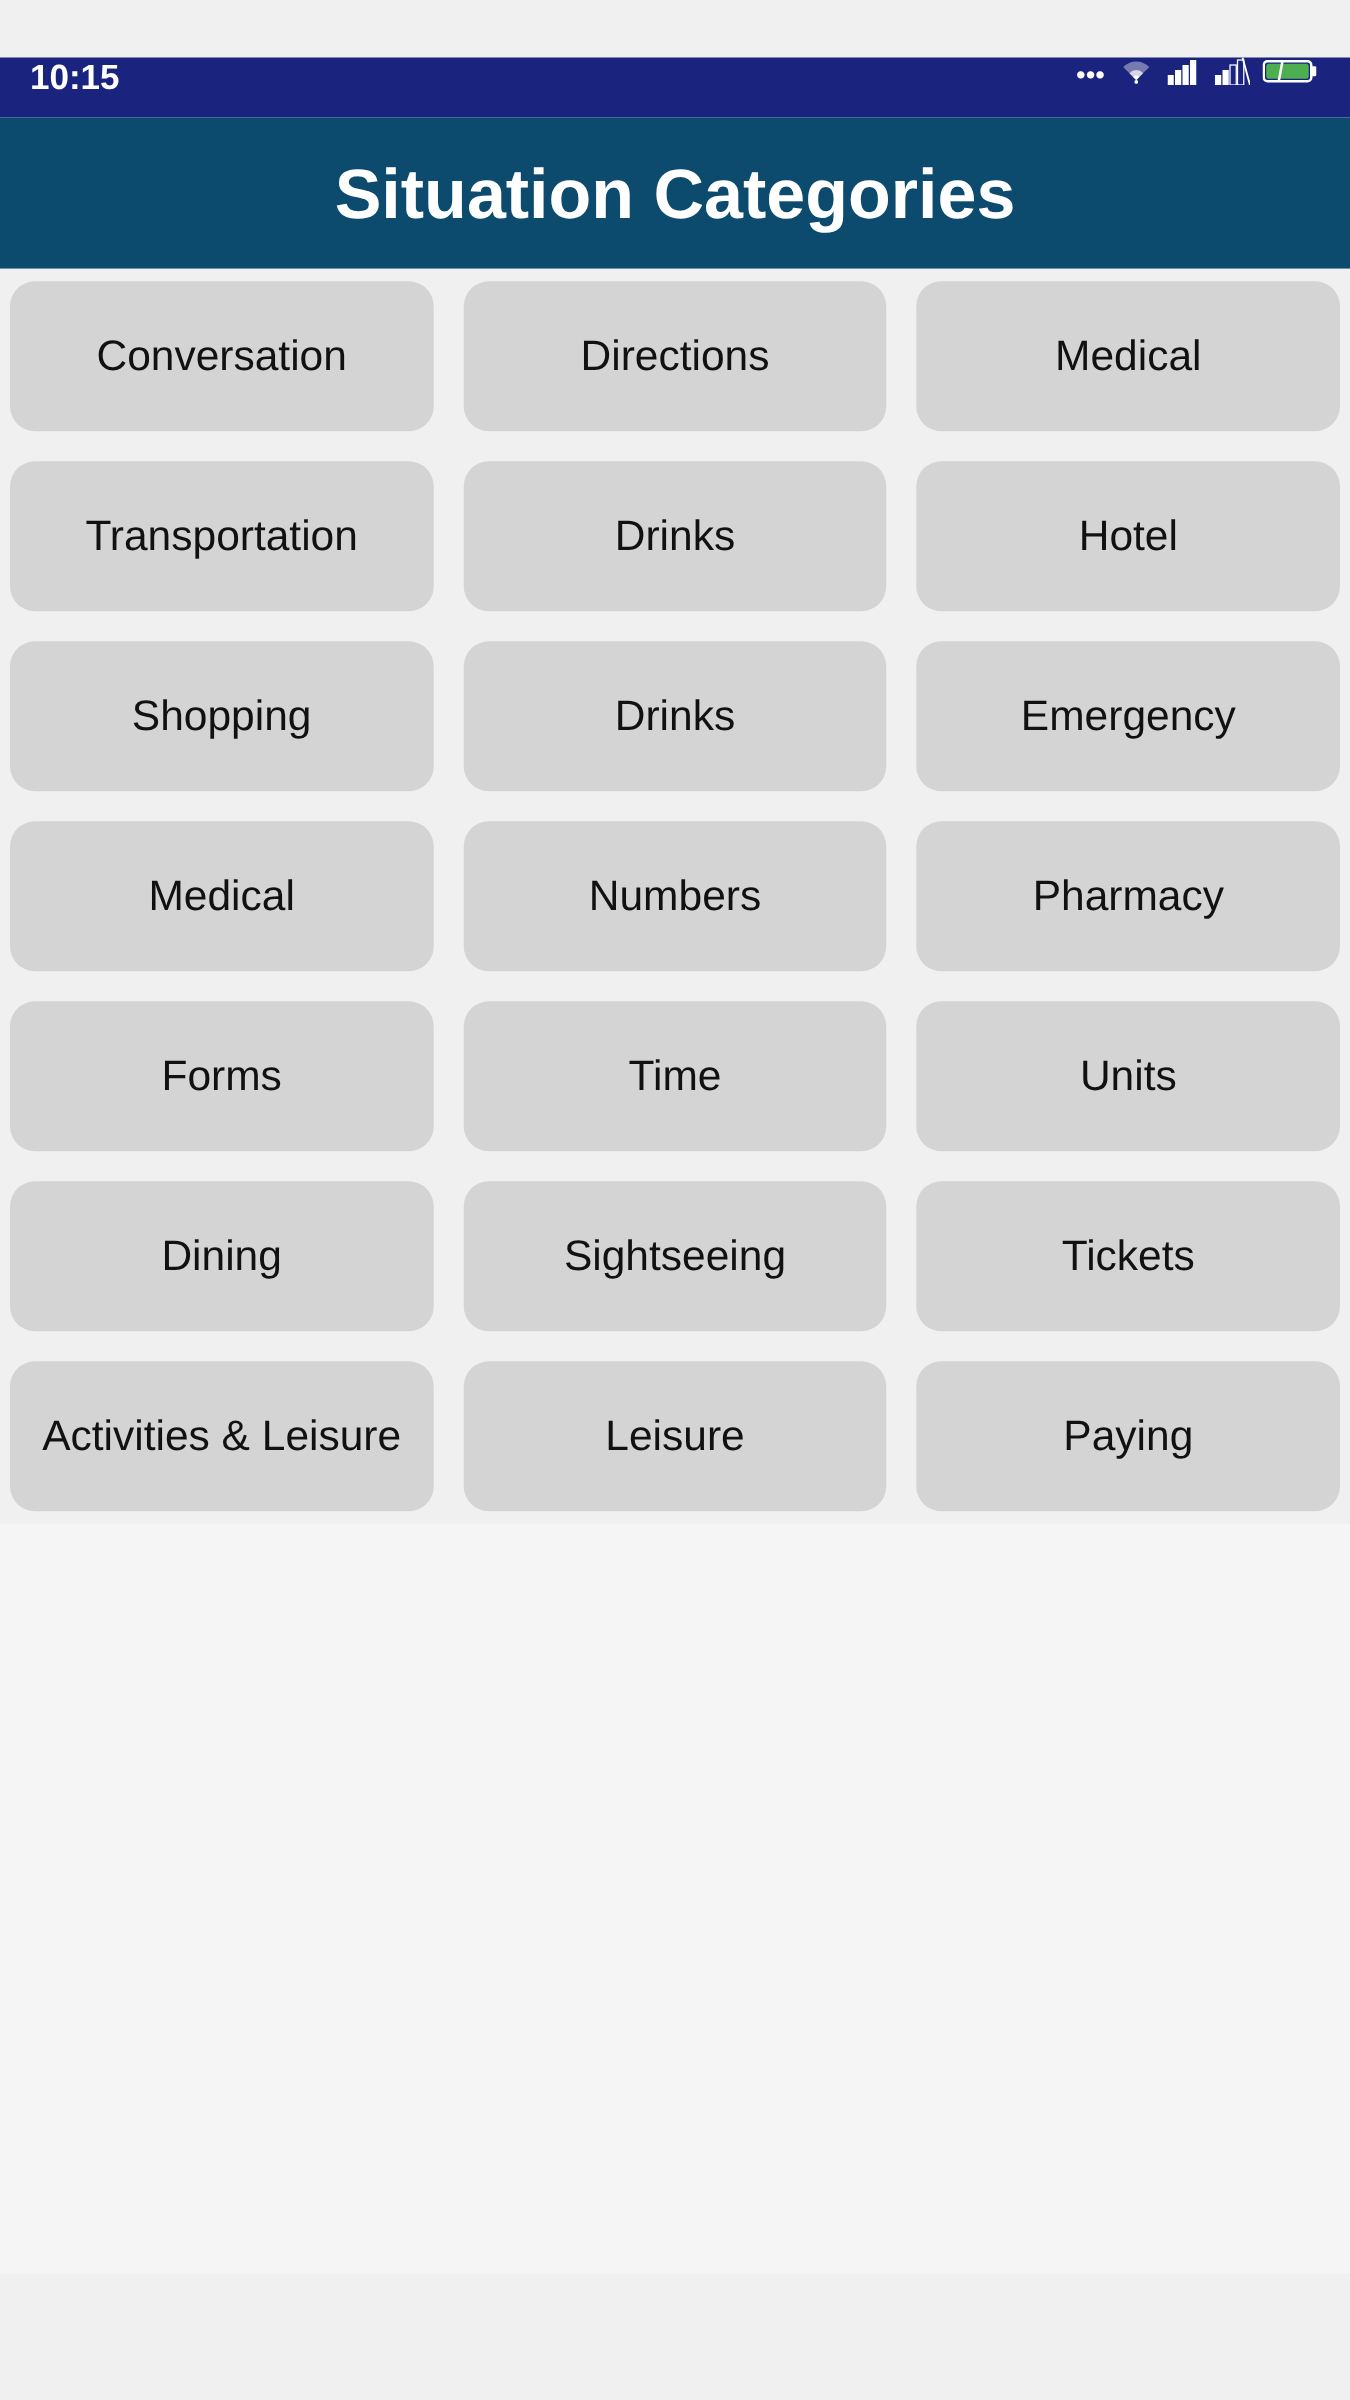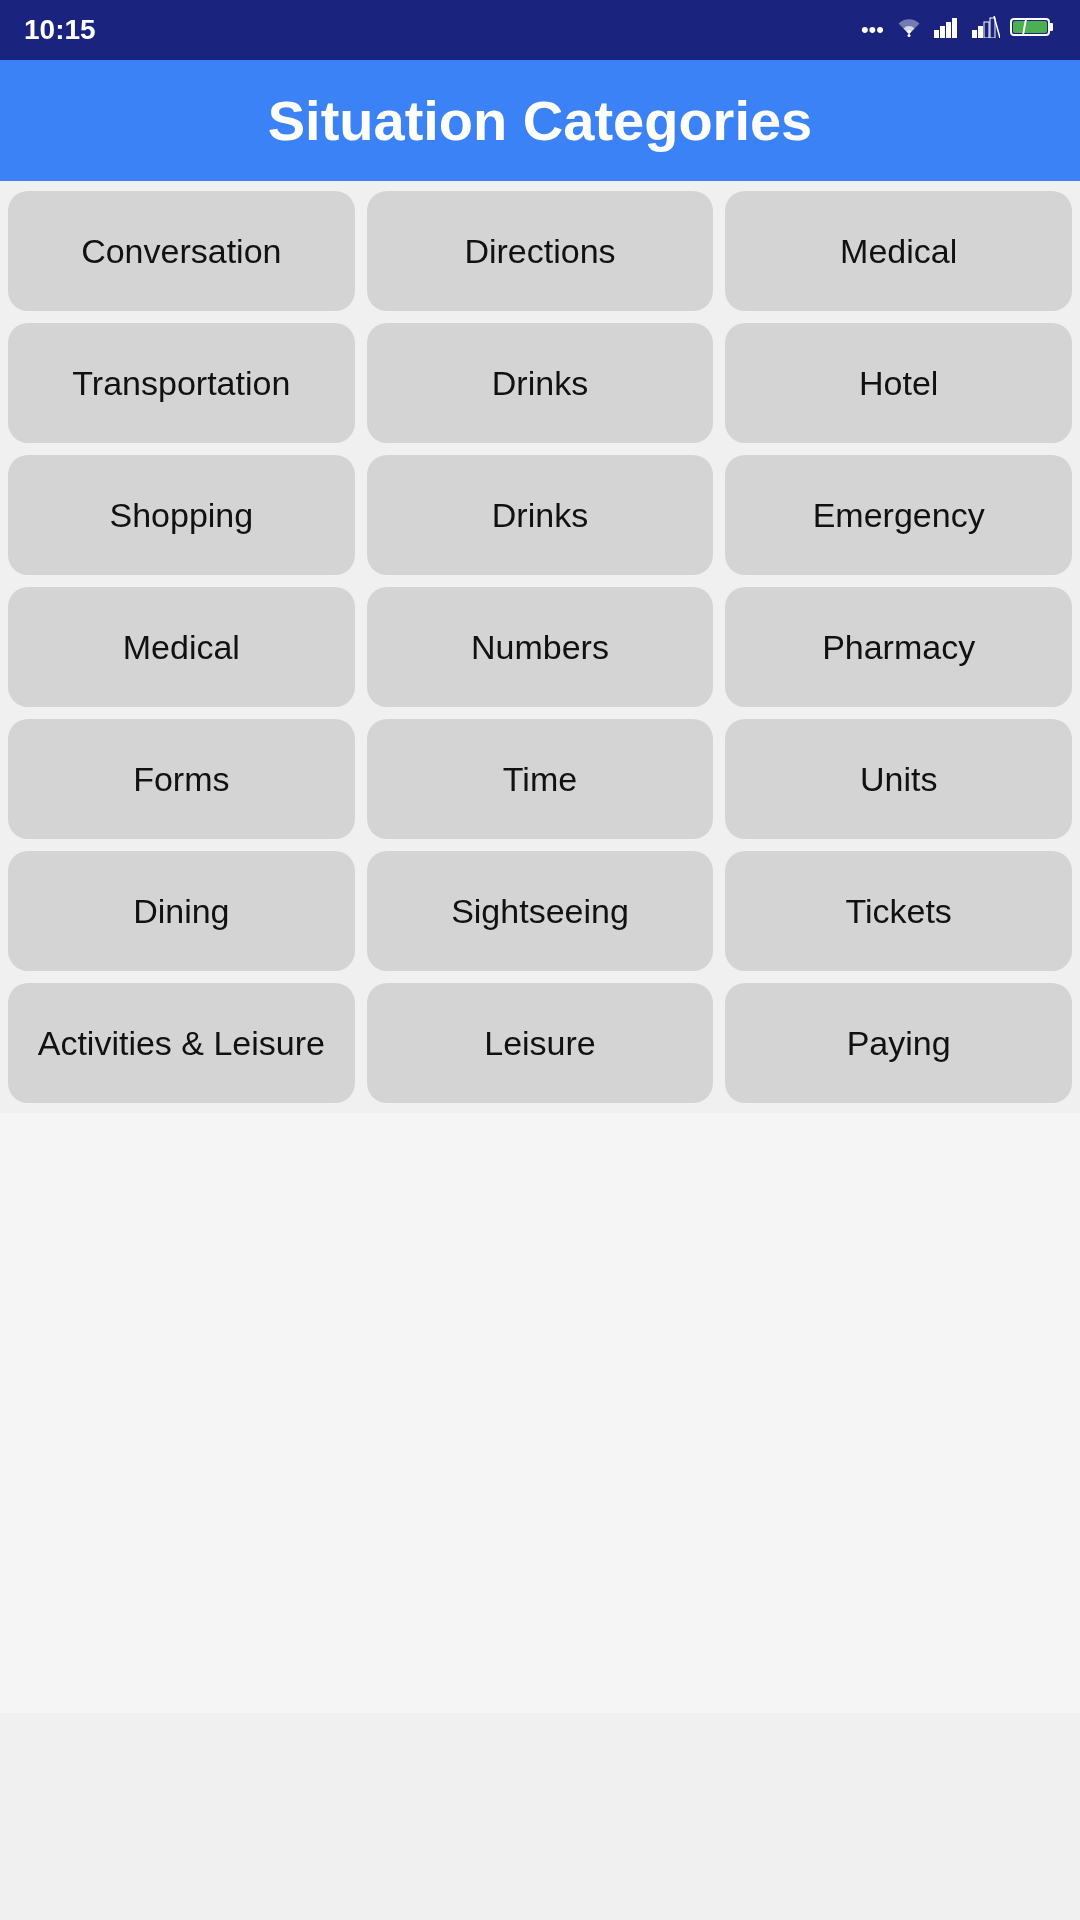--- a/index.html
+++ b/index.html
@@ -12,26 +12,27 @@
     body {
       width: 1080px;
       min-height: 1920px;
       background-color: #f0f0f0;
       font-family: sans-serif;
       overflow-x: hidden;
     }
 
     .status-bar {
       width: 100%;
-      height: 60px;
+      height: 48px;
       background-color: #1a237e;
       display: flex;
-      align-items: center;
+      align-items: flex-start;
       justify-content: space-between;
       padding: 0 24px;
+      margin-top: 46px;
     }
 
     .status-time {
       color: white;
       font-size: 28px;
       font-weight: bold;
     }
 
     .status-icons {
       display: flex;
@@ -39,38 +40,38 @@
       gap: 10px;
     }
 
     .status-icon {
       color: white;
       font-size: 22px;
     }
 
     .header {
       width: 100%;
-      background-color: #3b82f6;
+      background-color: #0c4a6e;
       padding: 28px 20px;
       text-align: center;
     }
 
     .header-title {
       color: white;
       font-size: 56px;
       font-weight: bold;
     }
 
     .grid-container {
       width: 100%;
       padding: 10px 8px;
       background-color: #f0f0f0;
       display: grid;
       grid-template-columns: repeat(3, 1fr);
-      gap: 12px;
+      gap: 24px;
     }
 
     .grid-item {
       background-color: #d4d4d4;
       border-radius: 20px;
       display: flex;
       align-items: center;
       justify-content: center;
       padding: 30px 10px;
       min-height: 120px;

